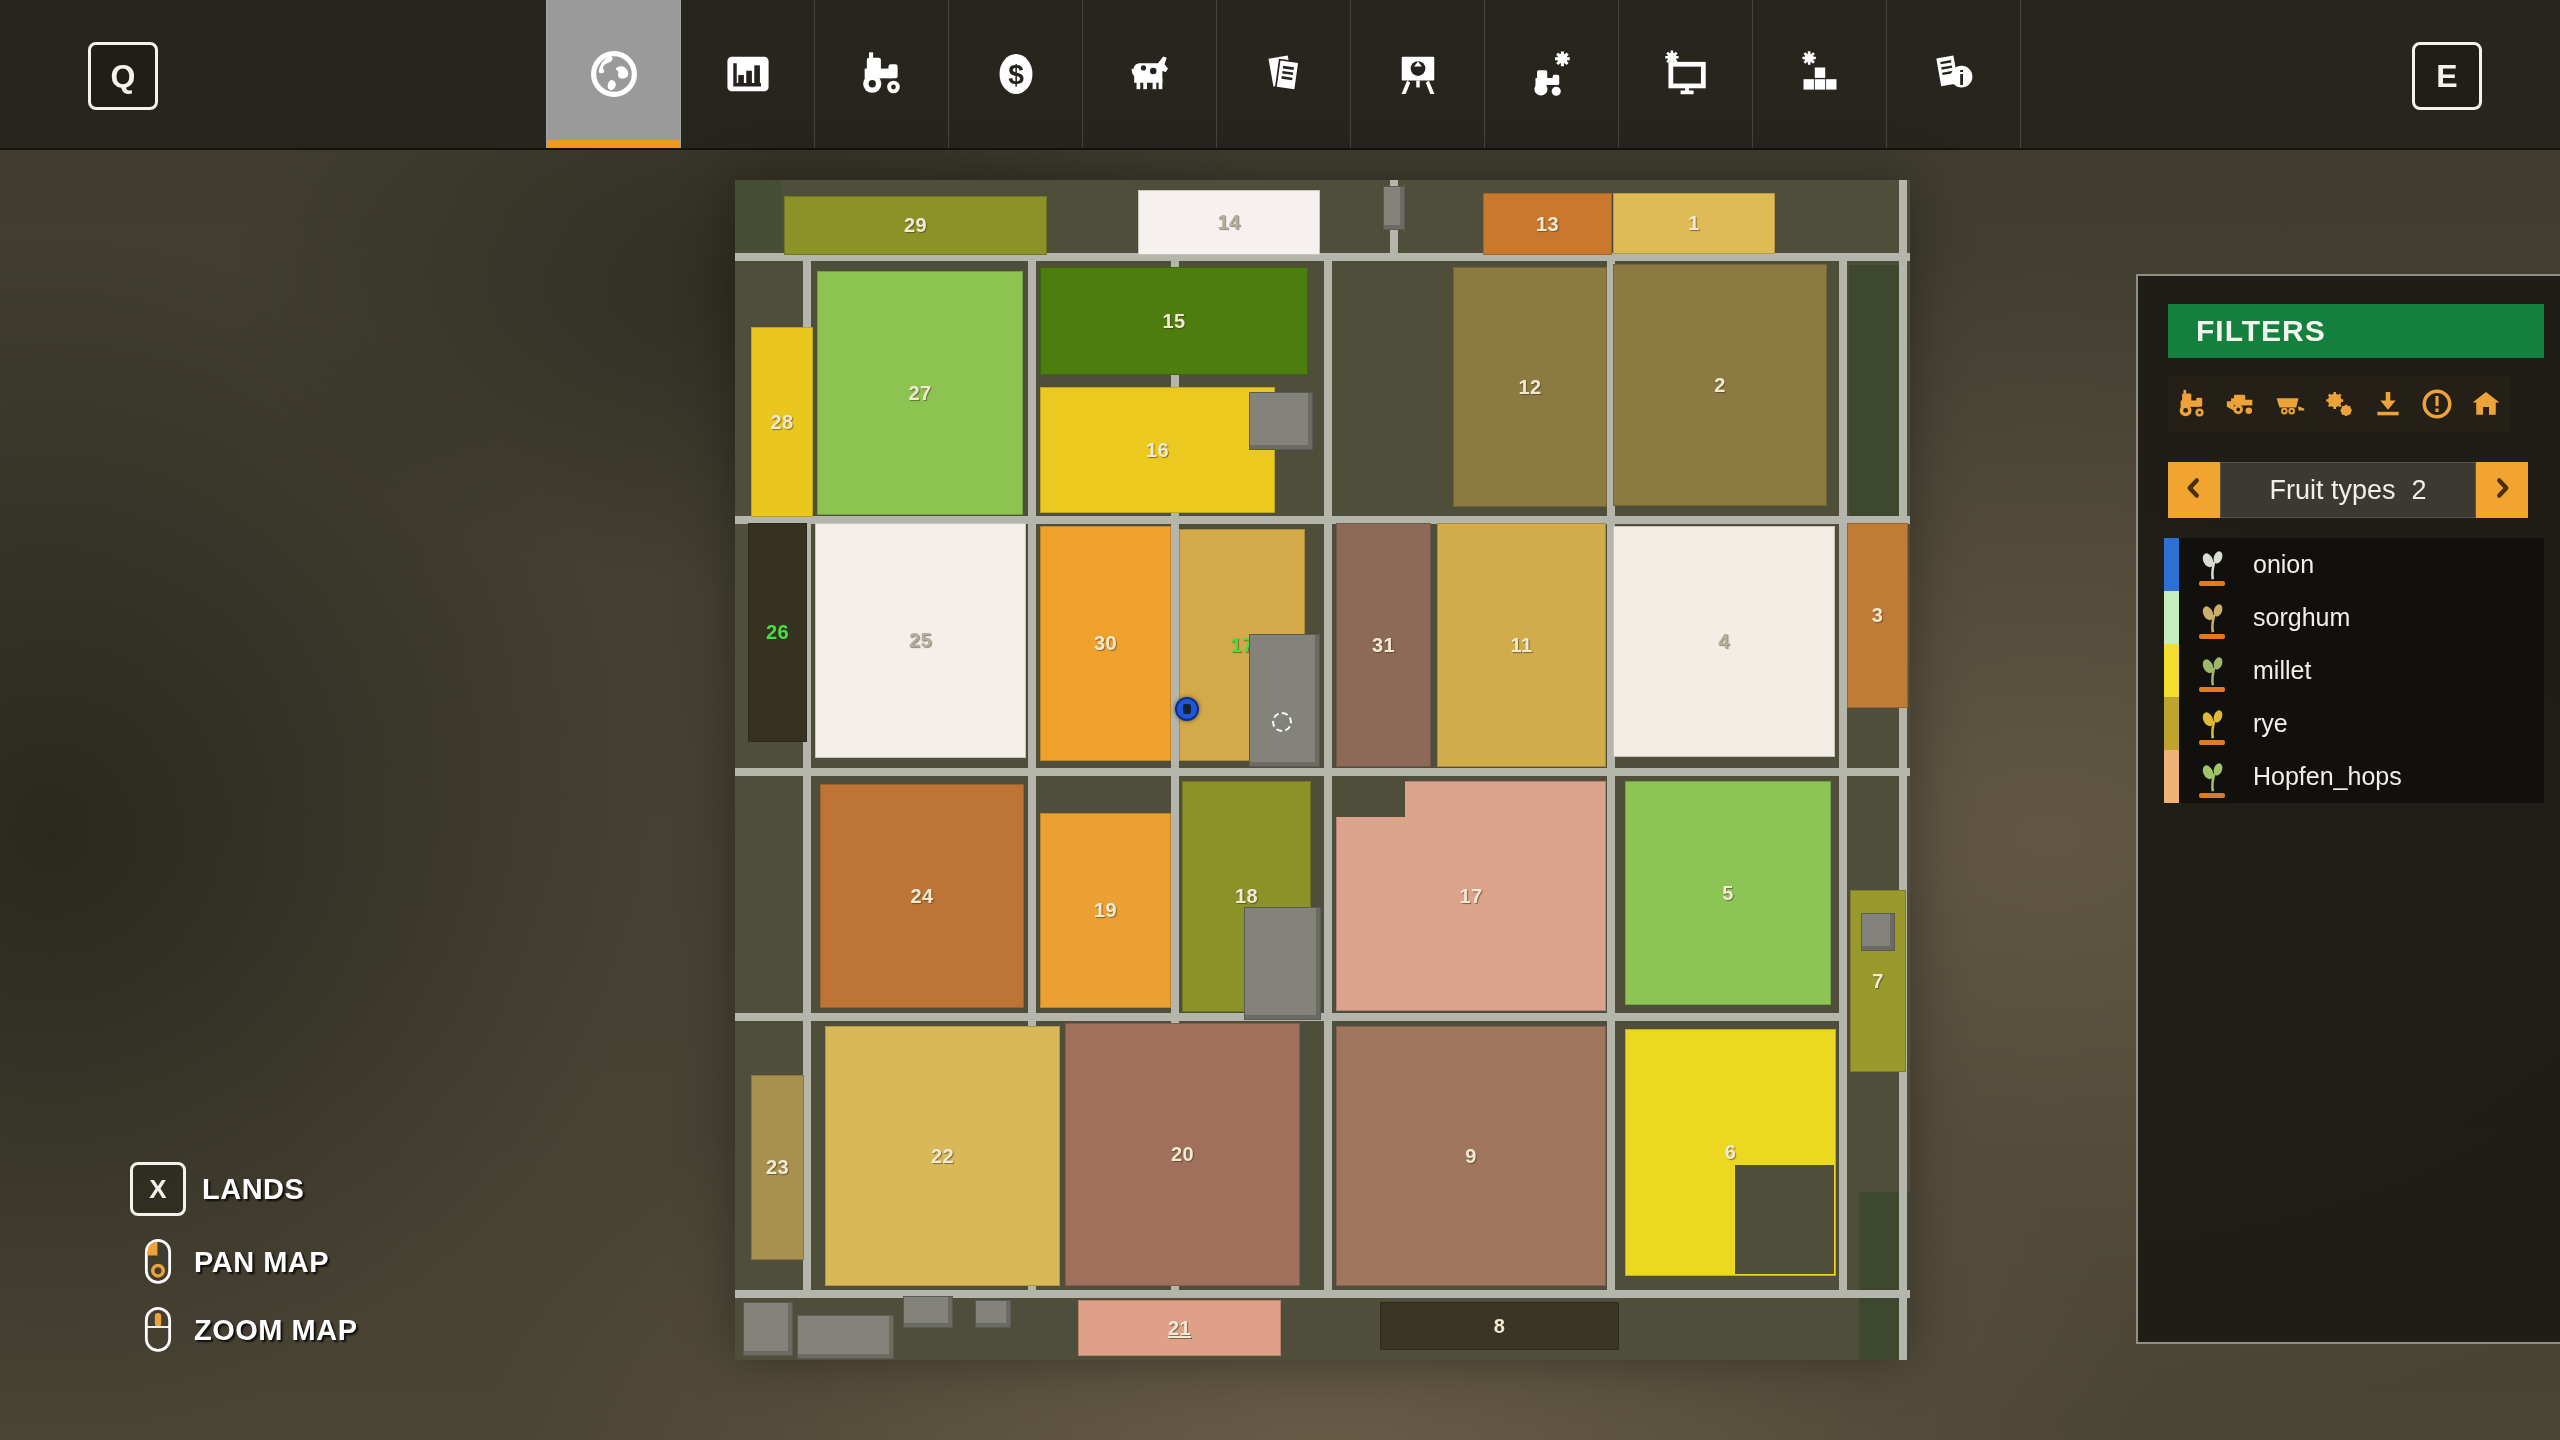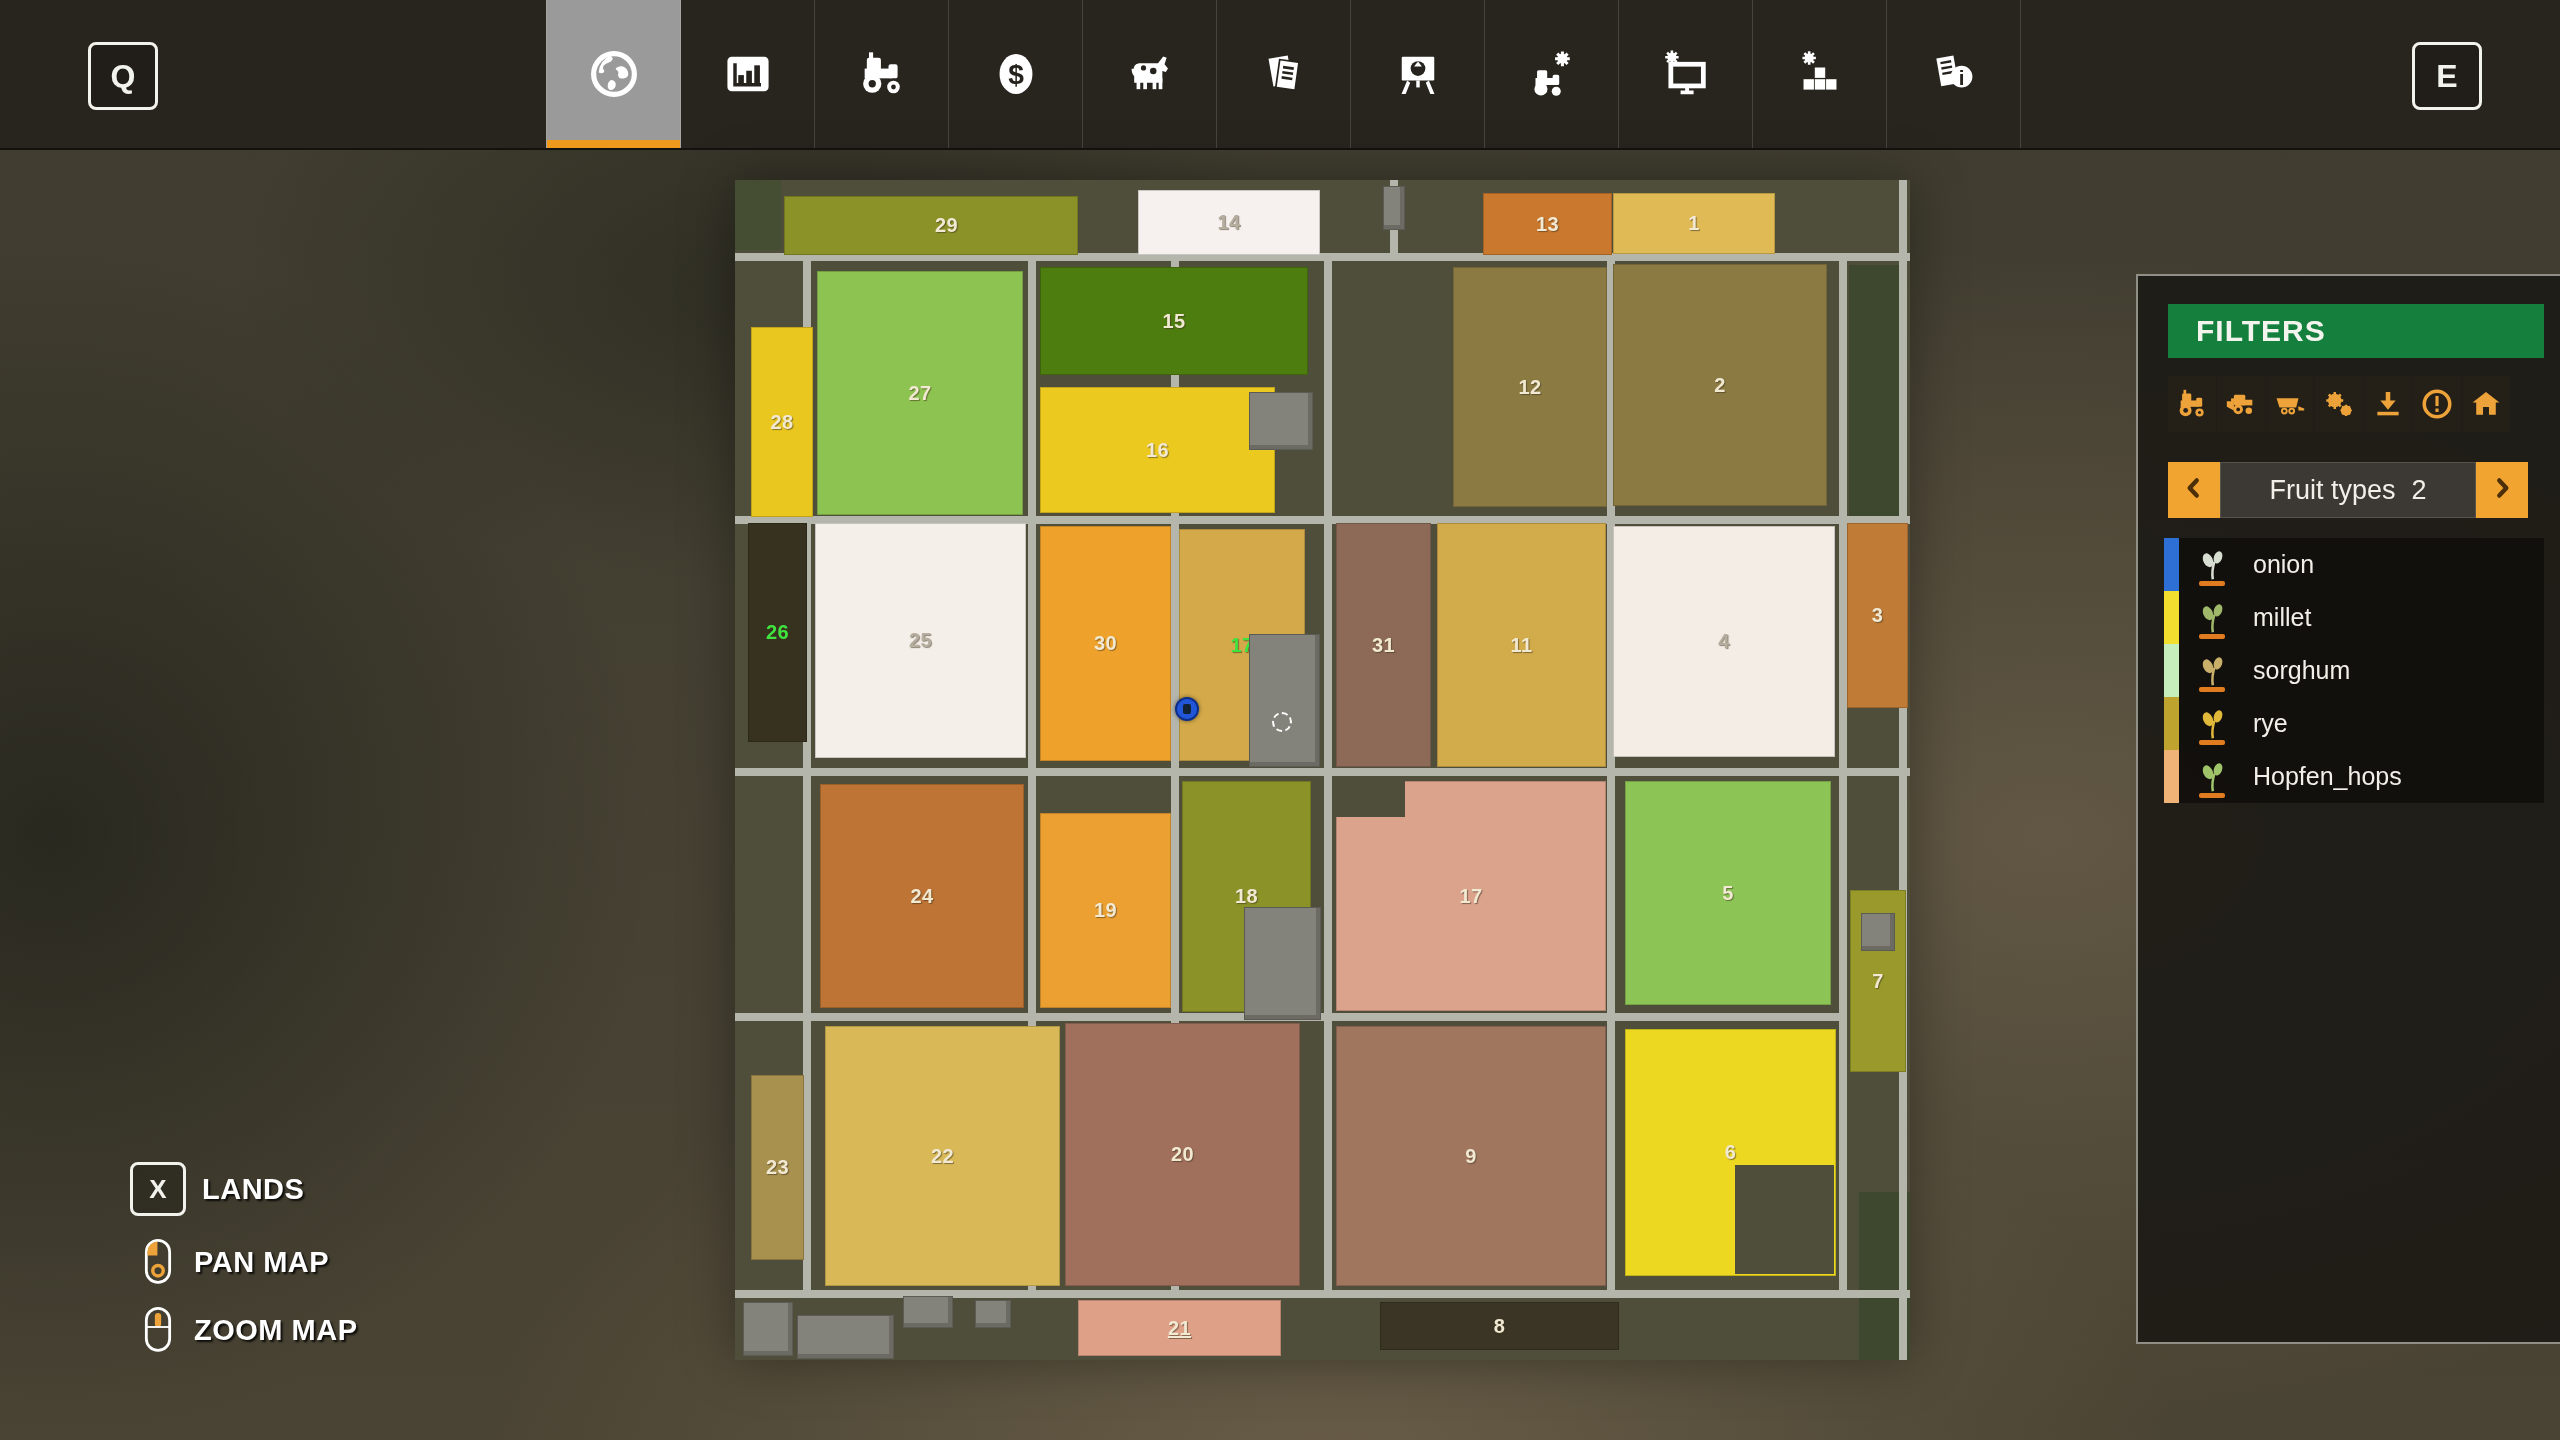--- a/index.html
+++ b/index.html
@@ -222,21 +222,21 @@
       <div class="road" style="left: 0px; top: 833px; width: 1104px; height: 8px; background: rgb(180, 182, 172);"></div>
       <div class="road" style="left: 0px; top: 1110px; width: 1175px; height: 8px; background: rgb(180, 182, 172);"></div>
       <div class="road" style="left: 68px; top: 73px; width: 8px; height: 1045px; background: rgb(180, 182, 172);"></div>
       <div class="road" style="left: 293px; top: 73px; width: 8px; height: 1045px; background: rgb(180, 182, 172);"></div>
       <div class="road" style="left: 436px; top: 73px; width: 8px; height: 1045px; background: rgb(180, 182, 172);"></div>
       <div class="road" style="left: 589px; top: 73px; width: 8px; height: 1045px; background: rgb(180, 182, 172);"></div>
       <div class="road" style="left: 872px; top: 73px; width: 8px; height: 1045px; background: rgb(180, 182, 172);"></div>
       <div class="road" style="left: 1104px; top: 73px; width: 8px; height: 1045px; background: rgb(180, 182, 172);"></div>
       <div class="road" style="left: 1164px; top: 0px; width: 8px; height: 1180px; background: rgb(180, 182, 172);"></div>
       <div class="road" style="left: 655px; top: 0px; width: 8px; height: 77px; background: rgb(180, 182, 172);"></div>
-      <div class="field" style="left: 49px; top: 16px; width: 261px; height: 57px; background: rgb(139, 146, 39); padding-left: 31px;">
+      <div class="field" style="left: 49px; top: 16px; width: 261px; height: 57px; background: rgb(139, 146, 39);">
         <span style="color: rgb(242, 233, 210);">29</span>
       </div>
       <div class="field" style="left: 403px; top: 10px; width: 180px; height: 63px; background: rgb(246, 241, 238);">
         <span style="color: rgb(181, 173, 158);">14</span>
       </div>
       <div class="field" style="left: 748px; top: 13px; width: 127px; height: 60px; background: rgb(201, 120, 46);">
         <span style="color: rgb(242, 233, 210);">13</span>
       </div>
       <div class="field" style="left: 878px; top: 13px; width: 160px; height: 59px; background: rgb(224, 186, 85);">
         <span style="color: rgb(242, 233, 210);">1</span>
@@ -427,42 +427,42 @@
             <svg viewBox="0 0 24 24" fill="currentColor">
               <path d="M12.5 21c-.6-4 0-8 1-11" stroke="currentColor" stroke-width="1.6" fill="none"></path>
               <ellipse cx="9.5" cy="9" rx="3" ry="4.6" transform="rotate(-25 9.5 9)"></ellipse>
               <ellipse cx="15.8" cy="7.2" rx="2.6" ry="4" transform="rotate(20 15.8 7.2)"></ellipse>
             </svg>
             <i class="cap"></i>
           </span>
           <span class="fname">onion</span>
         </div>
         <div class="frow">
-          <span class="stripe" style="background:#f2de2e"></span>
-          <span class="ficn" style="color:#9fb86a">
+          <span class="stripe" style="background:#c6eebc"></span>
+          <span class="ficn" style="color:#c9b06a">
             <svg viewBox="0 0 24 24" fill="currentColor">
               <path d="M12.5 21c-.6-4 0-8 1-11" stroke="currentColor" stroke-width="1.6" fill="none"></path>
               <ellipse cx="9.5" cy="9" rx="3" ry="4.6" transform="rotate(-25 9.5 9)"></ellipse>
               <ellipse cx="15.8" cy="7.2" rx="2.6" ry="4" transform="rotate(20 15.8 7.2)"></ellipse>
             </svg>
             <i class="cap"></i>
           </span>
-          <span class="fname">millet</span>
+          <span class="fname">sorghum</span>
         </div>
         <div class="frow">
-          <span class="stripe" style="background:#c6eebc"></span>
-          <span class="ficn" style="color:#c9b06a">
+          <span class="stripe" style="background:#f2de2e"></span>
+          <span class="ficn" style="color:#9fb86a">
             <svg viewBox="0 0 24 24" fill="currentColor">
               <path d="M12.5 21c-.6-4 0-8 1-11" stroke="currentColor" stroke-width="1.6" fill="none"></path>
               <ellipse cx="9.5" cy="9" rx="3" ry="4.6" transform="rotate(-25 9.5 9)"></ellipse>
               <ellipse cx="15.8" cy="7.2" rx="2.6" ry="4" transform="rotate(20 15.8 7.2)"></ellipse>
             </svg>
             <i class="cap"></i>
           </span>
-          <span class="fname">sorghum</span>
+          <span class="fname">millet</span>
         </div>
         <div class="frow">
           <span class="stripe" style="background:#bea42e"></span>
           <span class="ficn" style="color:#e0b83a">
             <svg viewBox="0 0 24 24" fill="currentColor">
               <path d="M12.5 21c-.6-4 0-8 1-11" stroke="currentColor" stroke-width="1.6" fill="none"></path>
               <ellipse cx="9.5" cy="9" rx="3" ry="4.6" transform="rotate(-25 9.5 9)"></ellipse>
               <ellipse cx="15.8" cy="7.2" rx="2.6" ry="4" transform="rotate(20 15.8 7.2)"></ellipse>
             </svg>
             <i class="cap"></i>

